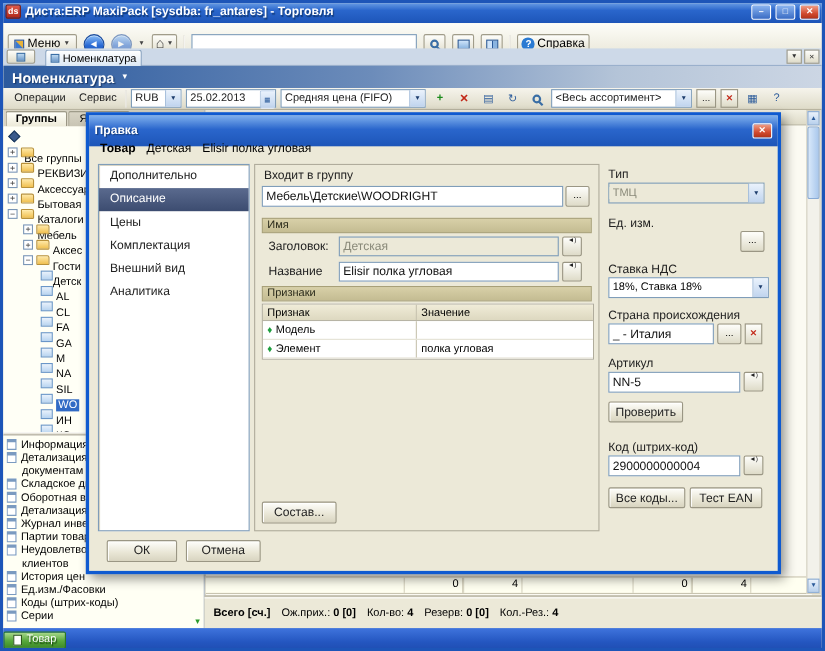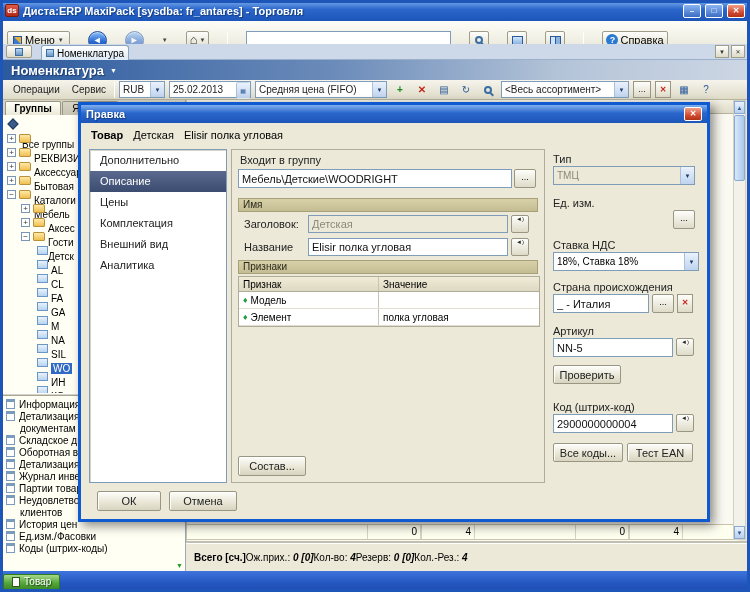--- a/index.html
+++ b/index.html
@@ -15,21 +15,21 @@
   .applogo{width:14px;height:13px;background:linear-gradient(#e05a4a,#b02818);border:1px solid #801808;
     border-radius:2px;color:#fff;font-size:8px;font-weight:bold;line-height:12px;text-align:center;text-shadow:none;}
   #titlebar .spring{flex:1;}
   .winbtn{width:18px;height:14px;border:1px solid #fff;border-radius:2px;font-size:8px;line-height:12px;
     text-align:center;color:#fff;background:linear-gradient(#8ab4f0,#3a6cc4);text-shadow:none;}
   .winbtn.close{background:linear-gradient(#f0a088,#d24b30 60%,#b03318);}
 
   
   #menubar{position:absolute;left:0;right:0;top:18px;height:39px;
     background:linear-gradient(#fdfdf8,#e4e1d0);border-bottom:1px solid #c2bfae;
-    display:flex;align-items:center;gap:18px;padding:0 4px;}
+    display:flex;align-items:center;gap:6px;padding:0 4px;}
   .menubtn{height:19px;display:flex;align-items:center;gap:3px;padding:0 5px;
     background:linear-gradient(#fefefb,#dedbc8);border:1px solid #a09c8a;border-radius:2px;}
   .gridico{width:9px;height:9px;background:
     linear-gradient(45deg,#3a7ad2 45%,#e8b23a 55%);border:1px solid #26529a;}
   .navc{width:19px;height:19px;border-radius:50%;border:1px solid #1c4c9c;
     background:linear-gradient(#8cc0f8,#2a6ad4 55%,#1c54b4);color:#fff;font-size:9px;
     display:flex;align-items:center;justify-content:center;box-shadow:inset 0 1px 0 rgba(255,255,255,.5);}
   .navc.dim{opacity:.55;}
   .tinyarr{font-size:6px;color:#444;}
   .homeico{font-size:13px;color:#333;line-height:14px;}
@@ -113,23 +113,23 @@
   #mainbg{position:absolute;left:183px;top:97px;width:552px;height:443px;background:#fbfaf2;border-left:1px solid #c8c4b4;}
   #mainbg .gridhdr{height:14px;background:linear-gradient(#f2f0e4,#dedbc8);border-bottom:1px solid #b8b4a0;}
   #gridfooter{position:absolute;left:184px;top:521px;width:551px;height:16px;background:#fffff0;
     border-top:1px solid #c8c4b0;border-bottom:1px solid #c8c4b0;}
   .fcell{position:absolute;top:0;height:14px;width:54px;border-left:1px solid #d8d4c0;border-right:1px solid #d8d4c0;
     font-size:10px;text-align:right;padding:1px 3px;}
   #fc0{left:180px;} #fc1{left:234px;} #fc2{left:388px;} #fc3{left:442px;}
 
   
   #statusbar{position:absolute;left:183px;right:0;top:540px;height:28px;background:#ece9d8;
-    border-top:1px solid #fff;box-shadow:0 -2px 0 #c2bfae;display:flex;align-items:center;
+    border-top:1px solid #fff;box-shadow:0 -2px 0 #c2bfae;display:flex;align-items:center;gap:10px;
     padding:0 8px;font-size:10px;}
-  #statusbar .stval{font-weight:bold;font-style:italic;}
+  #statusbar .stval{font-weight:bold;}
   #statusbar .sttotal{font-weight:bold;}
 
   
   #vscroll{position:absolute;right:1px;top:97px;width:13px;height:440px;background:#f2f1ea;border:1px solid #d4d0c0;}
   .scrbtn{position:absolute;left:0;width:11px;height:13px;background:linear-gradient(#eaf2fc,#b8d0ec);
     border:1px solid #88aad4;color:#2a5a9a;font-size:6px;display:flex;align-items:center;justify-content:center;}
   #scrup{top:0;} #scrdn{bottom:0;}
   #scrthumb{position:absolute;left:0;top:14px;width:11px;height:66px;background:linear-gradient(90deg,#d8e8fa,#aac8ec);
     border:1px solid #88aad4;border-radius:2px;}
 
@@ -137,21 +137,21 @@
   #taskbar{position:absolute;left:-3px;right:-3px;bottom:-3px;height:21px;
     background:linear-gradient(#3f74dd,#2456c0 60%,#1e4cb0);display:flex;align-items:center;padding:0 3px;}
   #taskitem{height:16px;display:flex;align-items:center;gap:4px;padding:0 8px;
     background:linear-gradient(#a8d98c,#57a83c 55%,#3d8a28);border:1px solid #2c7a1c;border-radius:2px;
     color:#fff;font-size:10px;text-shadow:1px 1px 1px #1a4a10;}
   .docico{width:8px;height:10px;background:#fff;border:1px solid #2c5a1c;}
 
   
   #dialog{position:absolute;left:75px;top:99px;width:632px;height:420px;background:#ece9d8;
     border:3px solid #0f5ad0;box-shadow:4px 4px 10px rgba(0,0,0,.45);z-index:10;}
-  #dlgtitle{position:absolute;left:0;right:0;top:0;height:18px;
+  #dlgtitle{position:absolute;left:0;right:0;top:0;height:28px;
     background:linear-gradient(#7fb0ee,#2a66cc 45%,#1d55b8);color:#fff;font-weight:bold;
     display:flex;align-items:center;padding:0 5px;text-shadow:1px 1px 1px #123a78;}
   #dlgtitle .spring{flex:1;}
   #dlgclose{width:18px;height:14px;background:linear-gradient(#f0a088,#d24b30 60%,#b03318);
     border:1px solid #fff;border-radius:2px;color:#fff;font-size:8px;line-height:12px;text-align:center;text-shadow:none;}
   #dlgcrumb{position:absolute;left:10px;top:24px;height:14px;display:flex;gap:10px;font-size:11px;}
   #dlgcrumb .ctype{font-weight:bold;}
   #dlgnav{position:absolute;left:8px;top:44px;width:138px;height:334px;background:#fff;
     border:1px solid #7f9db9;box-shadow:inset 1px 1px 0 #d8d4c4;}
   .navitem{height:21px;line-height:21px;padding-left:10px;font-size:11px;color:#222;}
@@ -422,20 +422,24 @@
           <span>История цен</span>
         </div>
       <div class="li">
           <span class="lico"></span>
           <span>Ед.изм./Фасовки</span>
         </div>
       <div class="li">
           <span class="lico"></span>
           <span>Коды (штрих-коды)</span>
         </div>
+      <div class="li">
+          <span class="lico"></span>
+          <span>Серии</span>
+        </div>
     </div>
     <div id="linkscroll">
       <span class="greenarr">▲</span>
       <span class="greenarr">▼</span>
     </div>
   </div>
 
   <div id="gridfooter">
     <span class="fcell" id="fc0">0</span>
     <span class="fcell" id="fc1">4</span>

